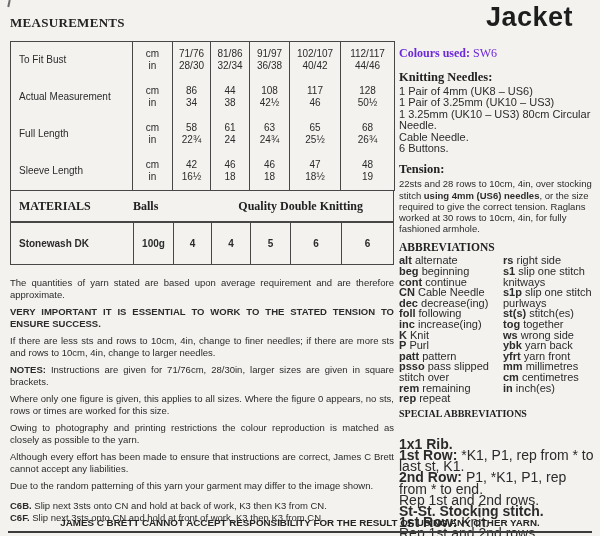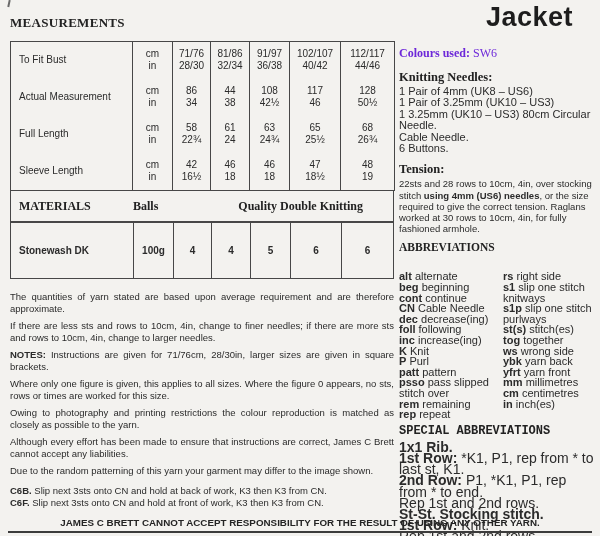--- a/index.html
+++ b/index.html
@@ -19,21 +19,21 @@
   table.meas { width: 384px; border-collapse: collapse; table-layout: fixed; }
   table.meas { border: 1.5px solid #474747; }
   table.meas td { border-left: 1.5px solid #474747; font-size: 10px; line-height: 12px; text-align: center; vertical-align: middle; padding: 6px 1px 7px 1px; }
   table.meas td.lbl { border-left: none; text-align: left; padding-left: 8px; }
 
   .mat-header { width: 384px; border: 1.5px solid #474747; margin-top: -1.5px; display: flex; align-items: center; height: 33px; font-family: "Liberation Serif", serif; font-weight: bold; font-size: 12px; color:#222; }
   .mat-header .c1 { width: 122px; padding-left: 8px; }
   .mat-header .c2 { width: 60px; }
   .mat-header .c3 { flex: 1; text-align: right; padding-right: 30px; }
 
-  .yarn-row { width: 384px; border: 1.5px solid #474747; margin-top: -1.5px; display: flex; align-items: flex-end; height: 58px; font-size: 10px; font-weight: bold; }
+  .yarn-row { width: 384px; border: 1.5px solid #474747; margin-top: -1.5px; display: flex; align-items: flex-end; height: 44px; font-size: 10px; font-weight: bold; }
   .yarn-row > div { height: 100%; display: flex; align-items: center; justify-content: center; border-left: 1.5px solid #474747; }
   .yarn-row .y1 { width: 122px; border-left: none; justify-content: flex-start; padding-left: 8px; }
   .yarn-row .y2 { width: 40px; }
   .yarn-row .y3 { width: 38px; }
   .yarn-row .y4 { width: 39px; }
   .yarn-row .y5 { width: 40px; }
   .yarn-row .y6 { width: 51px; }
   .yarn-row .y7 { flex: 1; }
 
   .paras { margin-top: 12px; }
@@ -47,28 +47,28 @@
   .jacket-title { text-align: right; padding-right: 22px; font-size: 27px; font-weight: bold; letter-spacing: .5px; color: #1d1d1d; margin-bottom: 13px; }
   .line-colours { font-family: "Liberation Serif", serif; font-size: 12px; margin-bottom: 9px; color:#6d28d9; }
   .line-colours .val { font-weight: normal; }
   .r-head { font-family: "Liberation Serif", serif; font-weight: bold; font-size: 12.5px; color:#222; margin-bottom: 1px; }
   .r-body { font-size: 11px; line-height: 11.4px; }
   .needles-block { margin-bottom: 8px; }
   .tension-block { margin-bottom: 7px; }
   .tension-text { font-size: 9.5px; line-height: 11.2px; }
   .tension-text .bld { font-weight: bold; }
 
-  .abbr-head { font-family: "Liberation Serif", serif; font-weight: bold; font-size: 11.5px; color:#222; margin-bottom: 18px; }
+  .abbr-head { font-family: "Liberation Serif", serif; font-weight: bold; font-size: 11.5px; color:#222; margin-bottom: 2px; }
   .abbr-cols { display: flex; margin-bottom: 4px; }
   .abbr-col-left  { width: 104px; }
   .abbr-col-right { width: 92px; }
   .abbr-item { font-size: 11px; line-height: 10.6px; }
   .abbr-item b { font-weight: bold; }
 
-  .special-head { font-family: Liberation Mono, monospace; font-weight: bold; font-size: 12px; color:#222; margin: 3px 0 4px; }
+  .special-head { font-family: Liberation Serif, serif; font-weight: bold; font-size: 10px; color:#222; margin: 3px 0 20px; }
   .special-line { font-size: 14px; line-height: 11.2px; }
   .special-line b { font-weight: bold; }
 
   
   .footer { position: absolute; left: 8px; right: 8px; bottom: 3px; border-bottom: 2.5px solid #3c3c3c; padding-bottom: 3px; text-align: center; font-size: 9.8px; font-weight: bold; color:#242424; }
 
   .scan-mark { position: absolute; left: 8px; top: 0; width: 2px; height: 7px; background: #6a6a6a; transform: rotate(12deg); }
 </style>
 </head>
 <body>
@@ -212,20 +212,21 @@
     <div class="y2">100g</div>
     <div class="y3">4</div>
     <div class="y4">4</div>
     <div class="y5">5</div>
     <div class="y6">6</div>
     <div class="y7">6</div>
   </div>
 
   <div class="paras">
     <p class="para">The quantities of yarn stated are based upon average requirement and are therefore approximate.</p>
+    <p class="para" style="font-weight:bold">VERY IMPORTANT IT IS ESSENTIAL TO WORK TO THE STATED TENSION TO ENSURE SUCCESS.</p>
     <p class="para">If there are less sts and rows to 10cm, 4in, change to finer needles; if there are more sts and rows to 10cm, 4in, change to larger needles.</p>
     <p class="para"><b>NOTES:</b><span> Instructions are given for 71/76cm, 28/30in, larger sizes are given in square brackets.</span></p>
     <p class="para">Where only one figure is given, this applies to all sizes. Where the figure 0 appears, no sts, rows or times are worked for this size.</p>
     <p class="para">Owing to photography and printing restrictions the colour reproduction is matched as closely as possible to the yarn.</p>
     <p class="para">Although every effort has been made to ensure that instructions are correct, James C Brett cannot accept any liabilities.</p>
     <p class="para nj">Due to the random patterning of this yarn your garment may differ to the image shown.</p>
     <div class="cable" style="margin-top:8px">
       <div><b>C6B.</b><span> Slip next 3sts onto CN and hold at back of work, K3 then K3 from CN.</span></div>
       <div><b>C6F.</b><span> Slip next 3sts onto CN and hold at front of work, K3 then K3 from CN.</span></div>
     </div>

